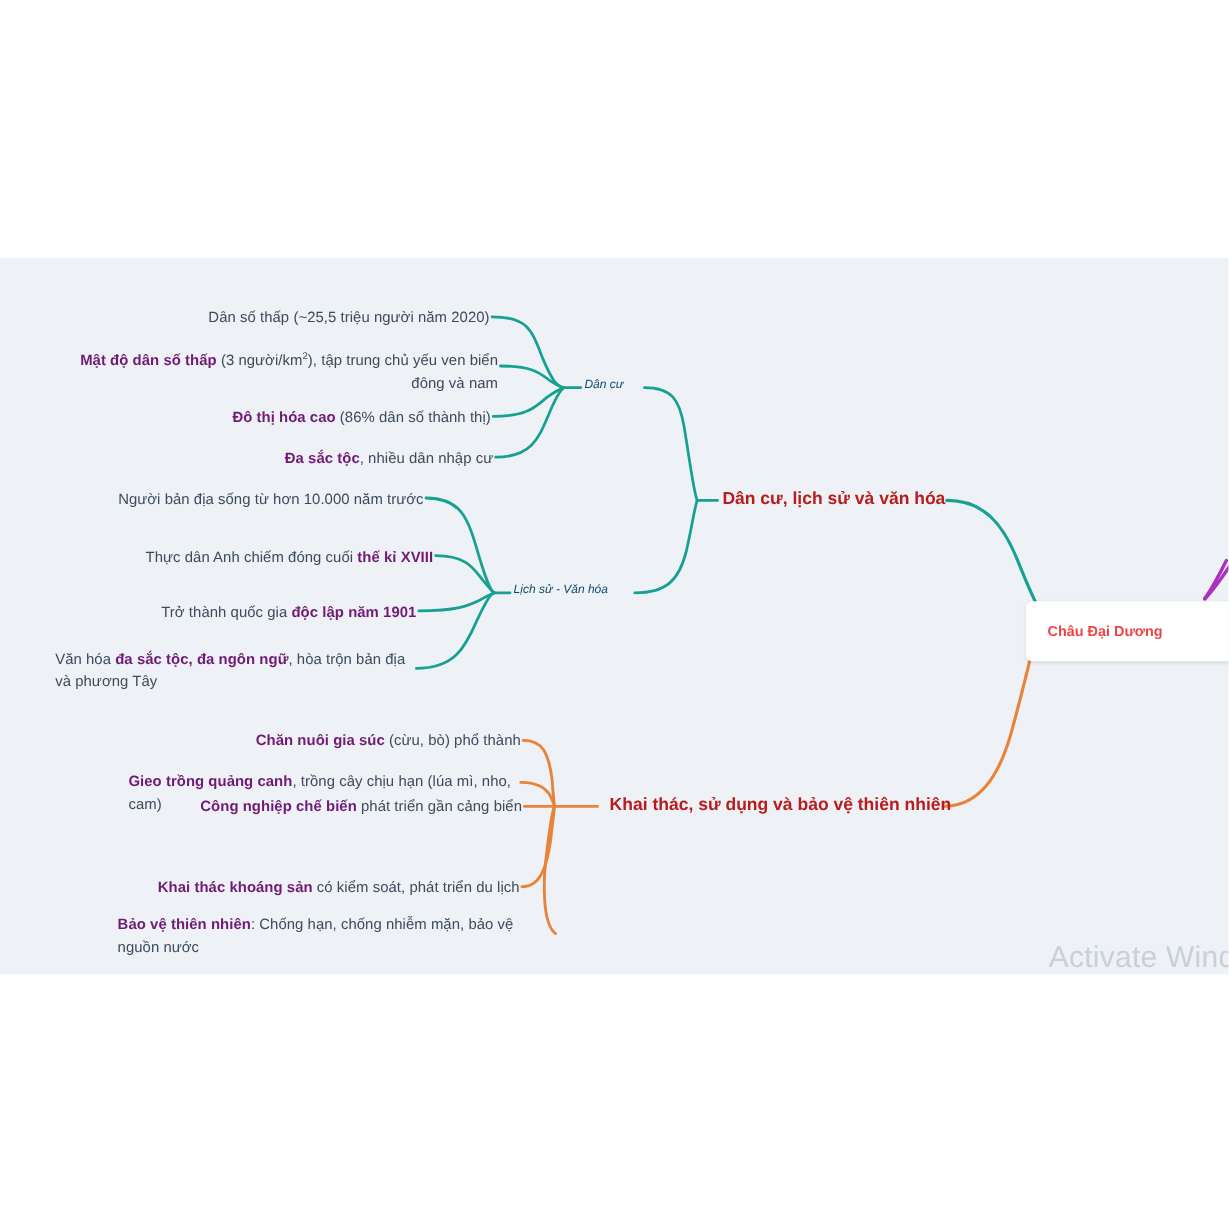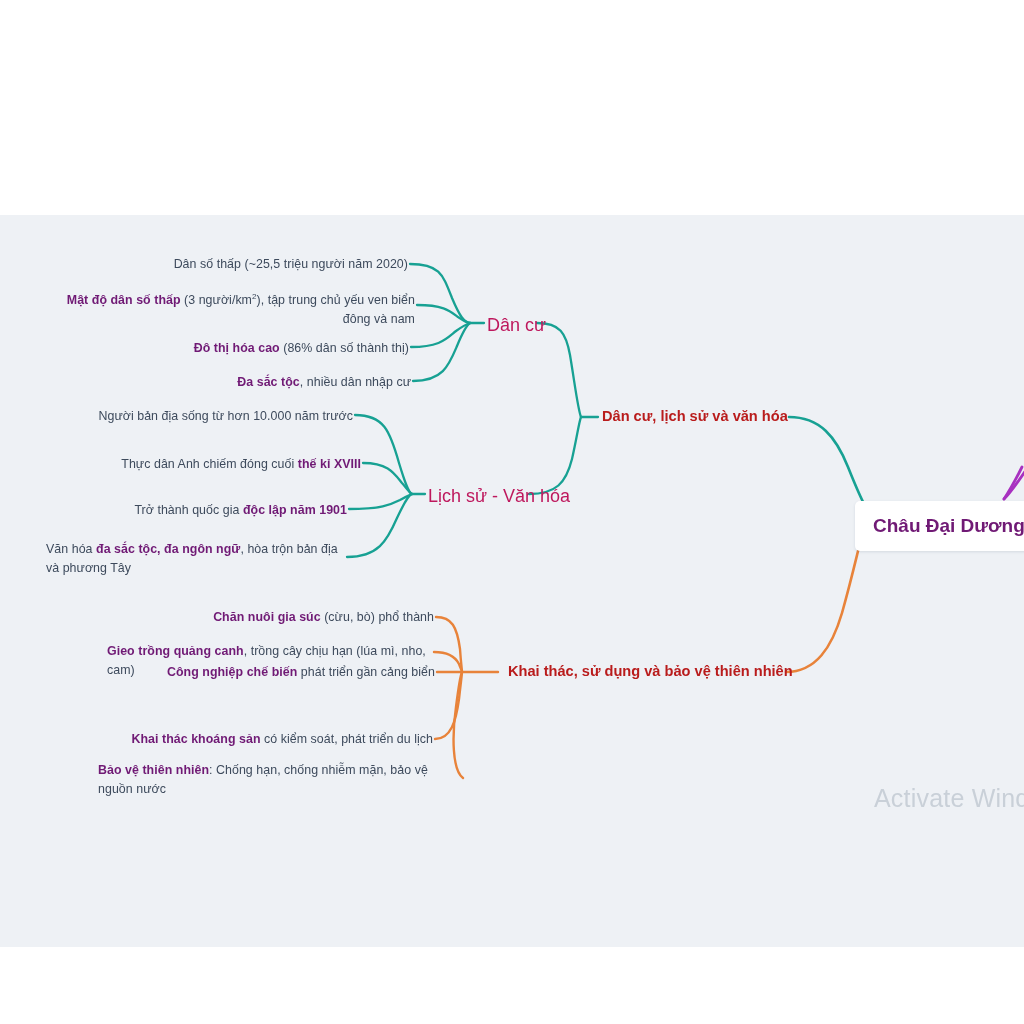--- a/index.html
+++ b/index.html
@@ -14,21 +14,21 @@
     background: #ffffff;
     overflow: hidden;
     font-family: "Liberation Sans", "DejaVu Sans", sans-serif;
   }
   
   #canvas {
     position: absolute;
     left: 0;
     top: 215px;
     width: 1024px;
-    height: 732px;
+    height: 597px;
     background: #eef1f5;
     overflow: hidden;
   }
   #edges {
     position: absolute;
     left: 0;
     top: 0;
     width: 1024px;
     height: 597px;
     pointer-events: none;
@@ -40,22 +40,23 @@
     line-height: 19px;
     color: #3d4a5c;
     letter-spacing: 0.05px;
   }
   .leaf b { font-weight: bold; color: #701a75; }
   .leaf.r { text-align: right; }
   .leaf.l { text-align: left; }
 
   .subnode {
     position: absolute;
-    font-size: 18px;
-    color: #be185d;
+    font-size: 10px;
+    font-style: italic;
+    color: #0c4a6e;
     white-space: nowrap;
   }
   .mainbranch {
     position: absolute;
     font-size: 14.6px;
     font-weight: bold;
     color: #b91c1c;
     white-space: nowrap;
   }
   
@@ -68,23 +69,23 @@
     background: #ffffff;
     border-radius: 5px;
     box-shadow: 0 1px 3px rgba(40,60,90,0.13);
     display: flex;
     align-items: center;
     padding-left: 18px;
     box-sizing: border-box;
     z-index: 5;
   }
   #center-node span {
-    font-size: 19px;
+    font-size: 12px;
     font-weight: bold;
-    color: #701a75;
+    color: #ef4444;
     white-space: nowrap;
     text-align: right;
   }
   
   #watermark {
     position: absolute;
     left: 874px;
     top: 569px;
     font-size: 25px;
     color: #c9d0d8;

